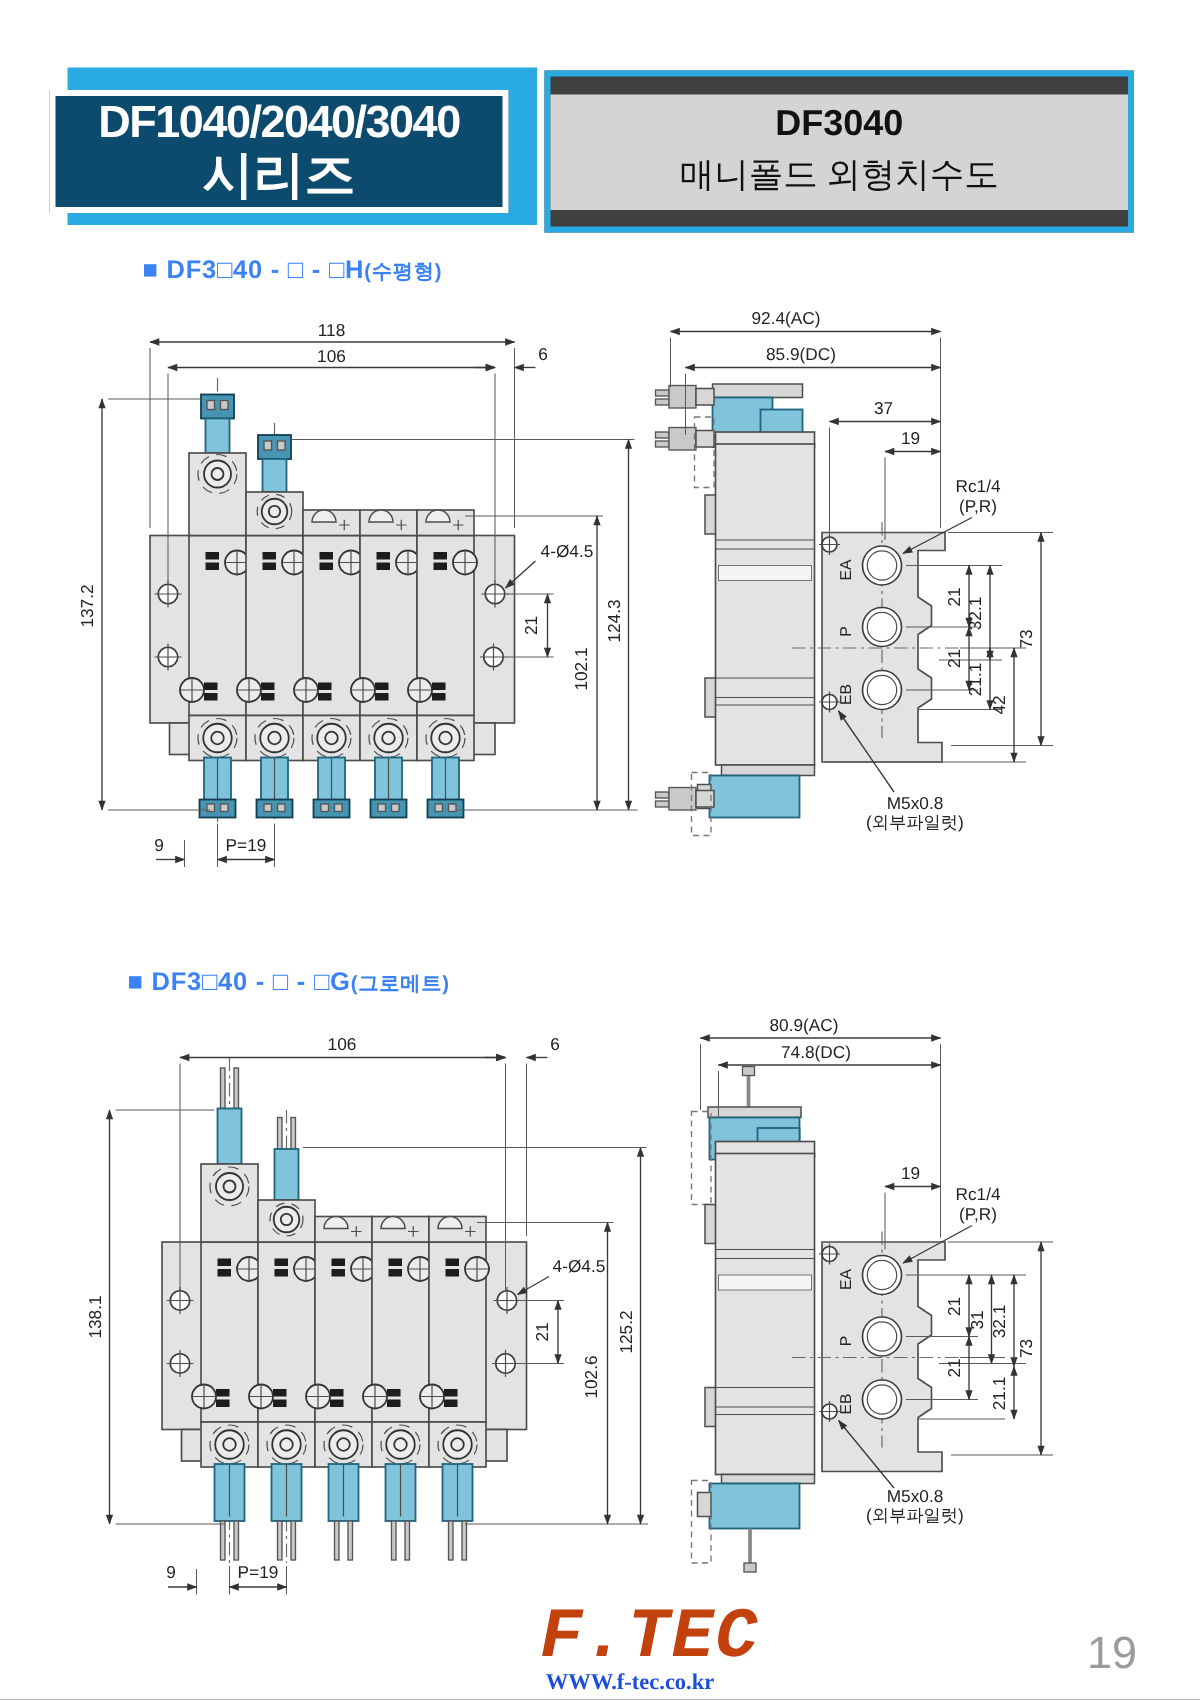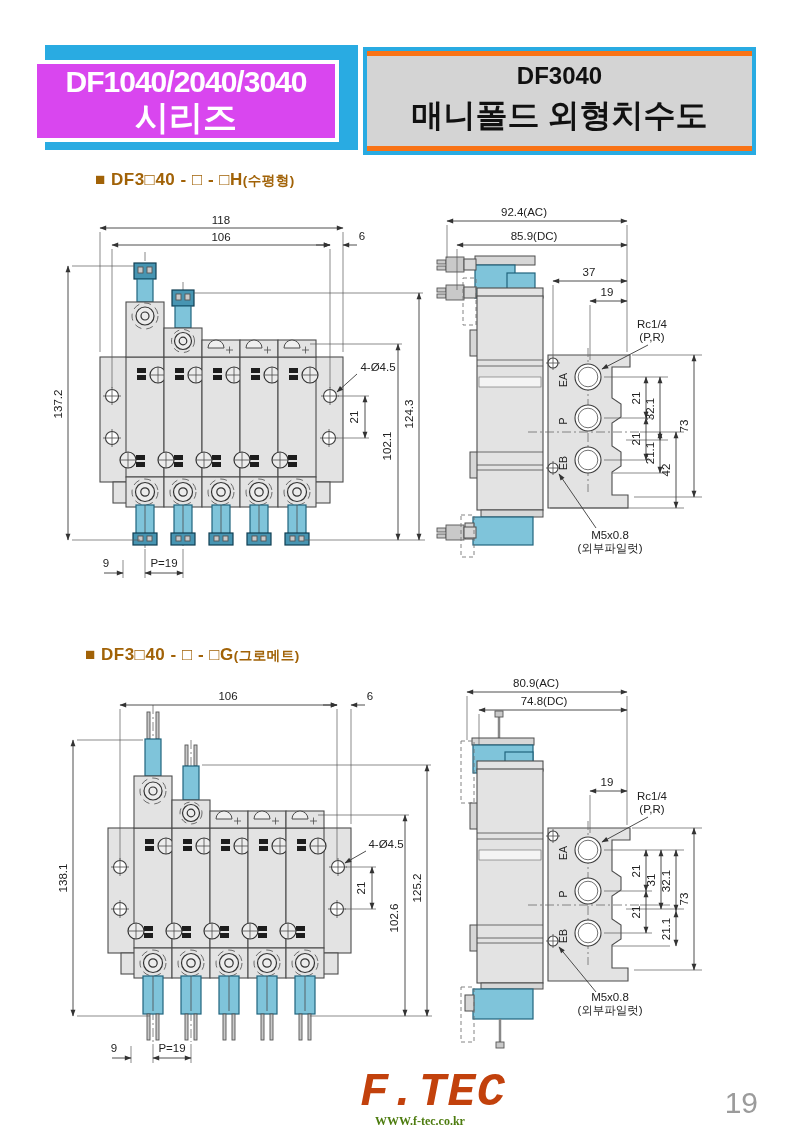--- a/index.html
+++ b/index.html
@@ -1,31 +1,31 @@
 <!DOCTYPE html>
 <html><head>
 <meta charset="utf-8">
 <style>
   html,body{margin:0;padding:0;background:#888;}
   .page{position:relative;width:800px;height:1133px;background:#ffffff;overflow:hidden;
         font-family:"Liberation Sans",sans-serif;}
   
   .hdr-back{position:absolute;left:45px;top:45px;width:313px;height:105px;background:#29abe2;}
-  .hdr-front{position:absolute;left:33px;top:60px;width:298px;height:74px;background:#d946ef;
+  .hdr-front{position:absolute;left:33px;top:60px;width:298px;height:74px;background:#0c4a6e;
              border:4px solid #ffffff;display:flex;flex-direction:column;align-items:center;
              justify-content:center;color:#fff;font-weight:bold;line-height:1.08;}
   .hdr-front .l1{font-size:30px;letter-spacing:-1px;}
   .hdr-front .l2{font-size:34px;}
-  .hdr-right{position:absolute;left:363px;top:47px;width:385px;height:100px;background:#f97316;
+  .hdr-right{position:absolute;left:363px;top:47px;width:385px;height:100px;background:#404040;
              border:4px solid #29abe2;display:flex;flex-direction:column;justify-content:center;}
   .hdr-band{background:#d4d4d4;margin:0;padding:6px 0 8px 0;text-align:center;color:#111;}
   .hdr-band .m{font-size:24px;font-weight:bold;font-family:"Liberation Sans",sans-serif;}
-  .hdr-band .s{font-size:32px;font-family:"Liberation Serif",serif;margin-top:4px;font-weight:bold;}
+  .hdr-band .s{font-size:23px;font-family:"Liberation Serif",serif;margin-top:4px;}
   
-  .sec-title{position:absolute;color:#a16207;font-weight:bold;font-size:17px;letter-spacing:0.5px;}
+  .sec-title{position:absolute;color:#3b82f6;font-weight:bold;font-size:17px;letter-spacing:0.5px;}
   .sec-title .note{font-size:13.5px;}
   .st1{left:95px;top:170px;} .st2{left:85px;top:645px;}
   
   svg.draw{position:absolute;left:0;top:0;}
   .oln{fill:#e3e3e3;stroke:#4d4d4d;stroke-width:1.1;}
   .oln2{fill:#d7d7d7;stroke:#4d4d4d;stroke-width:1;}
   .dome{fill:#efefef;stroke:#4d4d4d;stroke-width:1;}
   .sol{fill:#7fc4da;stroke:#21647e;stroke-width:1.2;}
   .sold{fill:#4795b2;stroke:#103e52;stroke-width:1.2;}
   .pin{fill:#c9c9c9;stroke:#555;stroke-width:0.9;}
@@ -36,21 +36,21 @@
   .ext{stroke:#5a5a5a;stroke-width:0.7;fill:none;}
   .cl{stroke:#6a6a6a;stroke-width:0.8;fill:none;stroke-dasharray:9 3 2 3;}
   .dash{fill:none;stroke:#777;stroke-width:0.9;stroke-dasharray:4 3;}
   .thin{stroke:#4d4d4d;stroke-width:0.8;fill:none;}
   text.dt{font:11.5px "Liberation Sans",sans-serif;fill:#222;text-anchor:middle;}
   text.pt{font:10.5px "Liberation Sans",sans-serif;fill:#222;text-anchor:middle;}
   
   .logo{position:absolute;left:360px;top:1072px;width:120px;text-align:center;}
   .logo .ft{font-family:Liberation Mono, monospace;font-style:italic;font-weight:bold;
             font-size:47px;color:#c2410c;letter-spacing:1px;line-height:0.9;}
-  .logo .url{font-family:"Liberation Serif",serif;font-weight:bold;font-size:12px;color:#4d7c0f;}
+  .logo .url{font-family:"Liberation Serif",serif;font-weight:bold;font-size:15px;color:#1d4ed8;}
   .pageno{position:absolute;right:42px;top:1086px;font-size:30px;color:#9b9b9b;}
 </style>
 </head>
 <body>
 
 <div class="page">
 
   <div class="hdr-back"></div>
   <div class="hdr-front">
     <div class="l1">DF1040/2040/3040</div>

